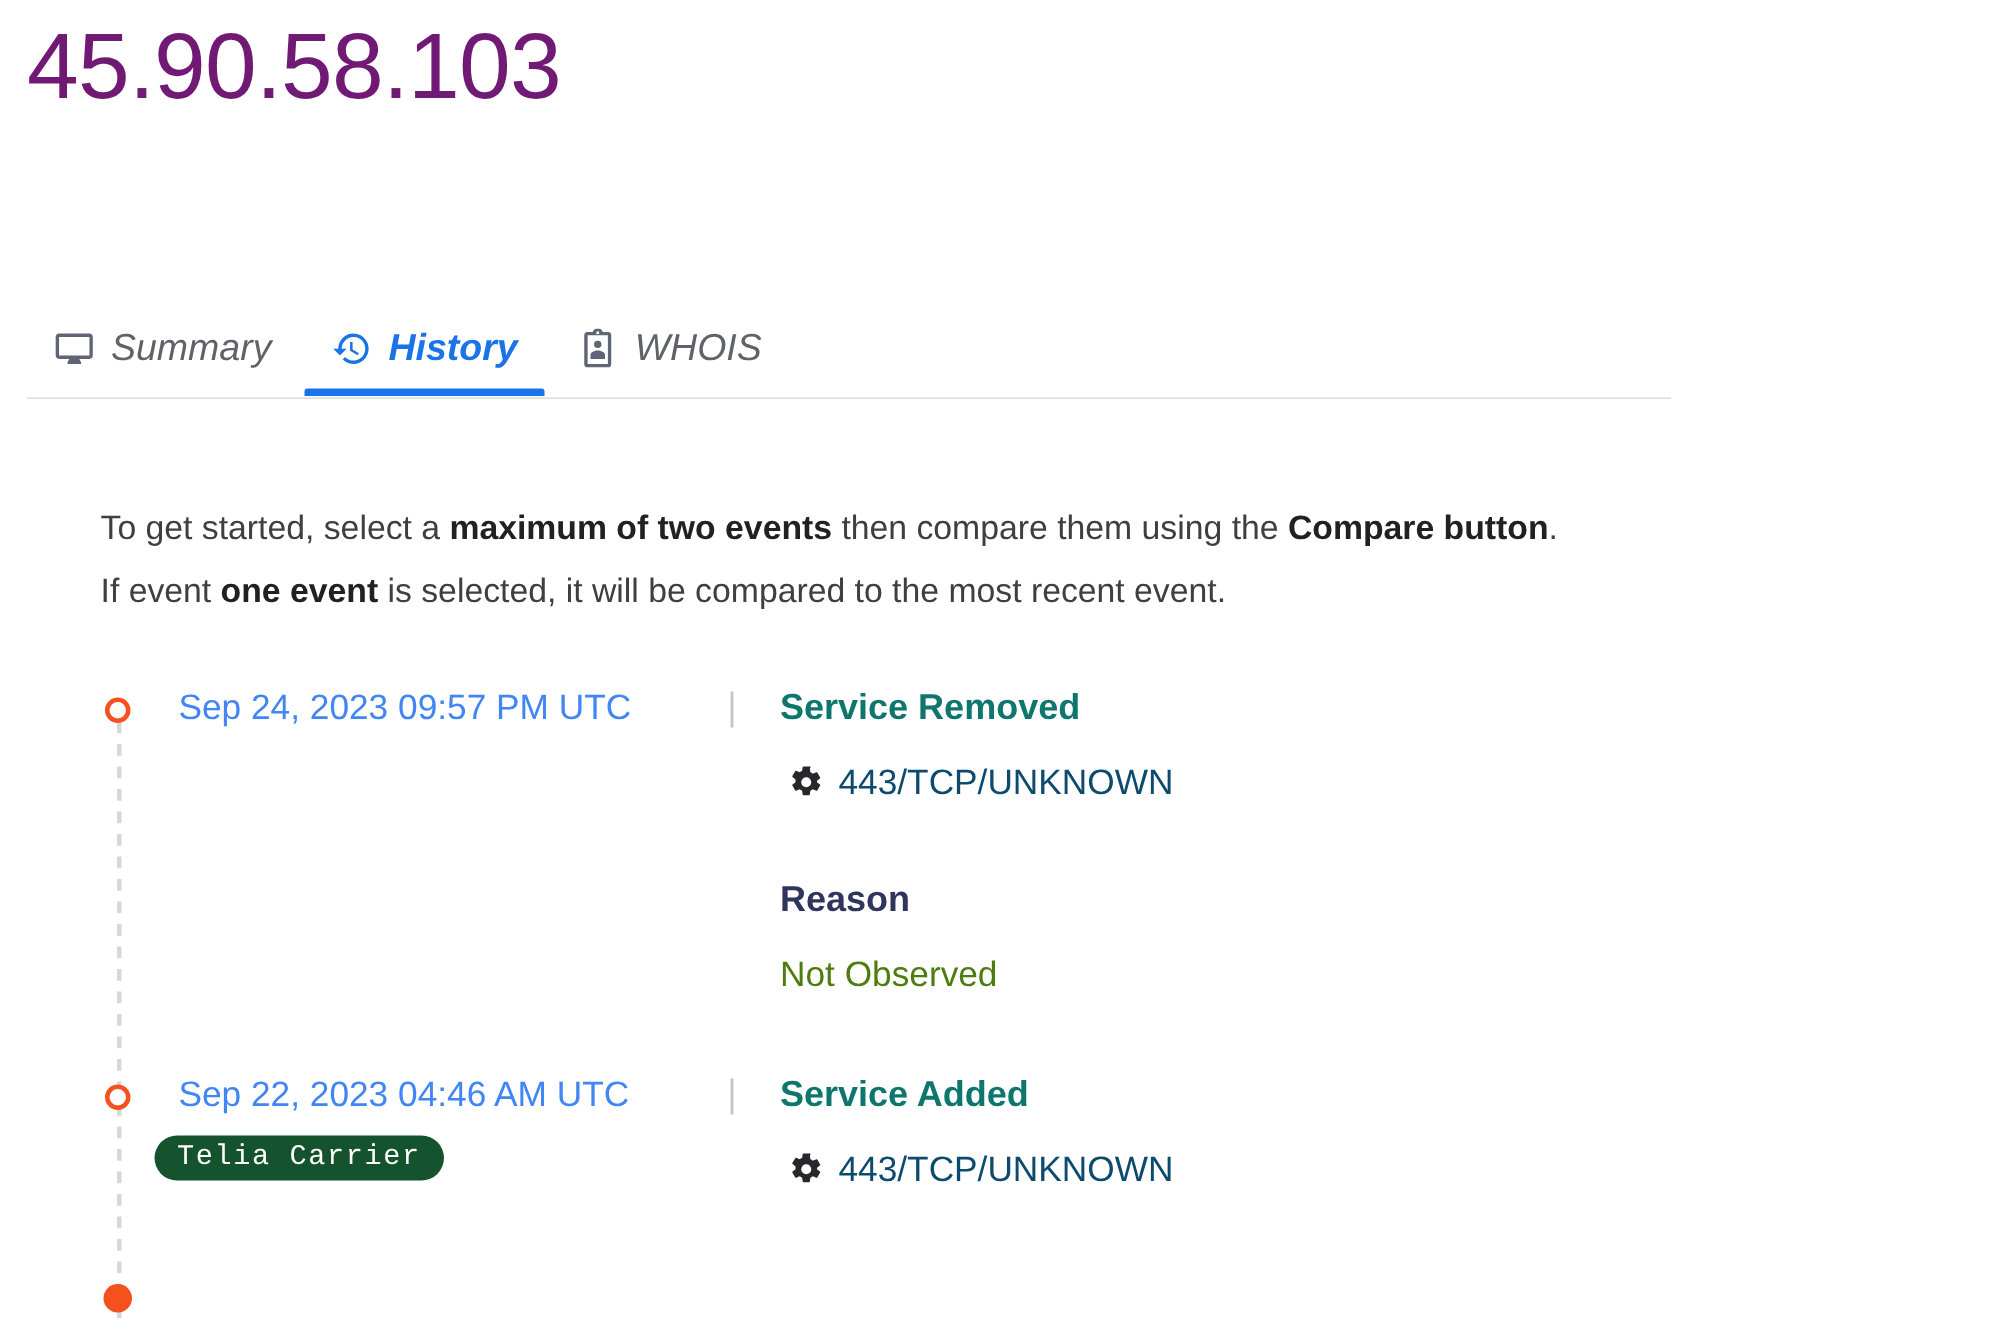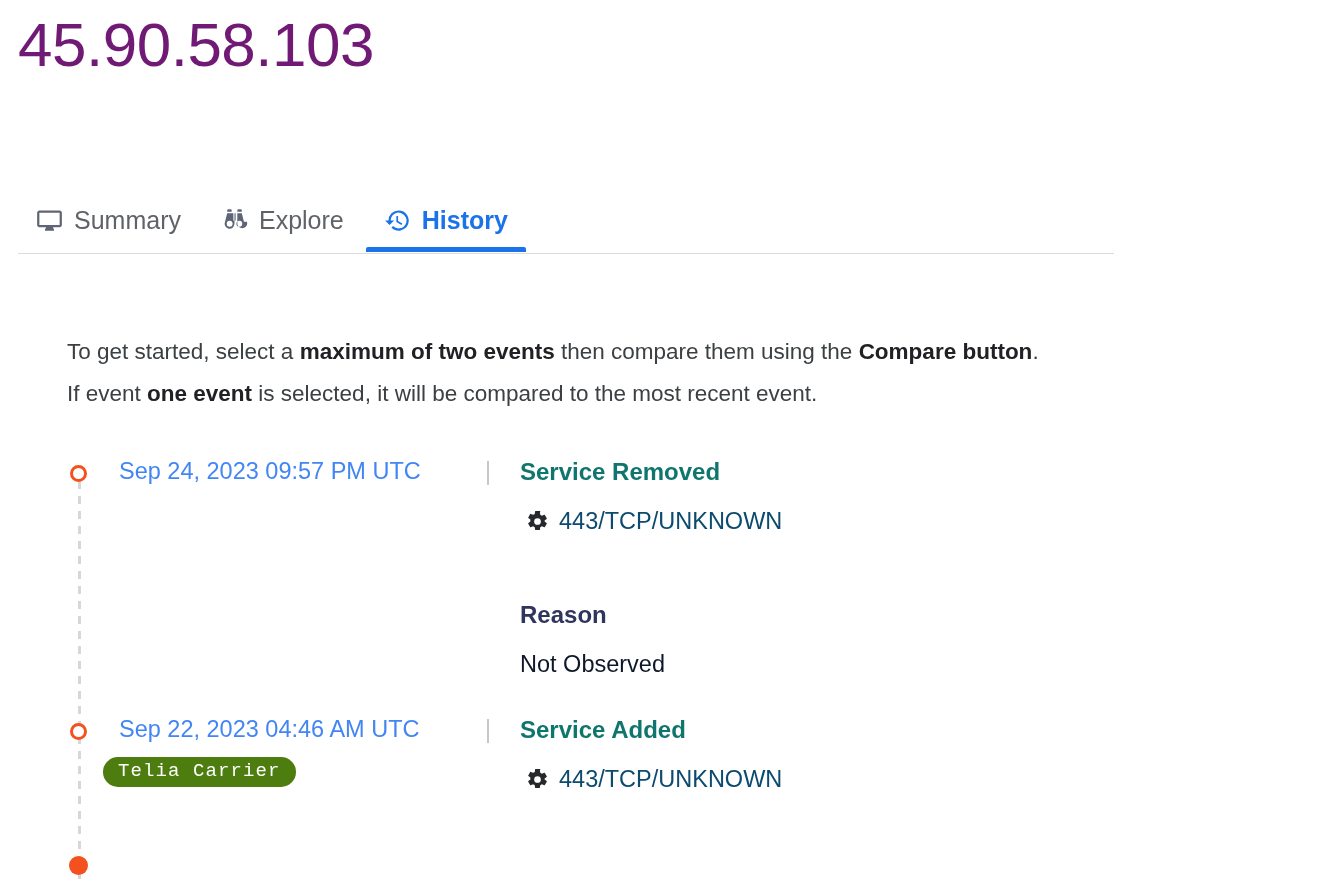--- a/index.html
+++ b/index.html
@@ -26,24 +26,25 @@
     color: #701a75;
     letter-spacing: -0.5px;
     line-height: 1.2;
     white-space: nowrap;
   }
 
   
   .tabbar {
     position: absolute;
     left: 0;
-    top: 188px;
+    top: 200px;
     width: 1132px;
     height: 66px;
     box-sizing: border-box;
+    font-style: italic;
   }
   .tabbar-underline {
     position: absolute;
     left: 18px;
     right: 18px;
     bottom: 0;
     height: 1px;
     background: #dadce0;
   }
   .tabs {
@@ -164,21 +165,21 @@
   }
   .event-sep {
     position: absolute;
     width: 2px;
     height: 24px;
     background: #c7c7c7;
   }
   .badge {
     display: inline-block;
     margin-top: 14px;
-    background: #4d7c0f;
+    background: #14532d;
     color: #ffffff;
     font-family: "Liberation Mono", monospace;
     font-size: 19px;
     letter-spacing: 1.1px;
     padding: 5px 15px 6px 15px;
     border-radius: 16px;
     line-height: 1;
     white-space: nowrap;
   }
   .event-right {
@@ -215,21 +216,21 @@
     white-space: nowrap;
   }
   .reason-heading {
     font-size: 24px;
     font-weight: 700;
     color: #30355e;
     white-space: nowrap;
   }
   .reason-value {
     font-size: 23.5px;
-    color: #0f172a;
+    color: #4d7c0f;
     white-space: nowrap;
   }
 </style>
 </head>
 <body>
 
 <div class="page-title">45.90.58.103</div>
 
 <div class="tabbar">
   <div class="tabs">
@@ -237,41 +238,42 @@
     <div class="tab">
       <span class="tab-icon">
         <svg width="27" height="27" viewBox="0 0 24 24" fill="currentColor" aria-hidden="true">
           <path d="M21 3H3c-1.1 0-2 .9-2 2v11c0 1.1.9 2 2 2h6l-1 2v1h8v-1l-1-2h6c1.1 0 2-.9 2-2V5c0-1.1-.9-2-2-2zm0 13H3V5h18v11z"></path>
         </svg>
       </span>
       <span class="tab-label">Summary</span>
       <span class="tab-indicator"></span>
     </div>
 
-    <div class="tab">
-      <span class="tab-icon">
-        <svg width="27" height="27" viewBox="0 0 24 24" fill="currentColor" aria-hidden="true">
-          <path d="M8.5 2h-2a1 1 0 0 0-1 1v1.2h4V3a1 1 0 0 0-1-1zm9 0h-2a1 1 0 0 0-1 1v1.2h4V3a1 1 0 0 0-1-1zM11 5.5h2V12h-2V5.5zM9.5 5.5h-4L3.6 13.1a4.4 4.4 0 1 0 8.4 1.4V5.5H9.5zm-1.8 12a2.6 2.6 0 1 1 0-5.2 2.6 2.6 0 0 1 0 5.2zM20.4 13.1L18.5 5.5h-4v9c0 2.4 2 4.4 4.4 4.4s4.4-2 4.4-4.4c0-.47-.07-.93-.2-1.36l-2.7-.04zm-4.1 4.4a2.6 2.6 0 1 1 0-5.2 2.6 2.6 0 0 1 0 5.2z"></path>
-        </svg>
-      </span>
-      <span class="tab-label">Explore</span>
-      <span class="tab-indicator"></span>
-    </div>
 
     <div class="tab active">
       <span class="tab-icon">
         <svg width="27" height="27" viewBox="0 0 24 24" fill="currentColor" aria-hidden="true">
           <path d="M13 3a9 9 0 0 0-9 9H1l3.9 3.9.07.14L9 12H6a7 7 0 1 1 2.05 4.95l-1.42 1.42A9 9 0 1 0 13 3z"></path>
           <path d="M12.5 8H11v5.25l4.5 2.67.75-1.23-3.75-2.22z"></path>
         </svg>
       </span>
       <span class="tab-label">History</span>
       <span class="tab-indicator"></span>
     </div>
 
+    <div class="tab">
+      <span class="tab-icon">
+        <svg width="25" height="27" viewBox="0 0 20 24" fill="currentColor" aria-hidden="true">
+          <path d="M16 2h-3.1A2.5 2.5 0 0 0 10 0a2.5 2.5 0 0 0-2.9 2H4a2 2 0 0 0-2 2v17a2 2 0 0 0 2 2h12a2 2 0 0 0 2-2V4a2 2 0 0 0-2-2zm-6-.4a.9.9 0 1 1 0 1.8.9.9 0 0 1 0-1.8zM16 21H4V4h12v17z"></path>
+          <path d="M10 11.6a2.2 2.2 0 1 0 0-4.4 2.2 2.2 0 0 0 0 4.4zm0 1.5c-1.8 0-4.3.9-4.3 2.7V18h8.6v-2.2c0-1.8-2.5-2.7-4.3-2.7z"></path>
+        </svg>
+      </span>
+      <span class="tab-label">WHOIS</span>
+      <span class="tab-indicator"></span>
+    </div>
 
   </div>
   <div class="tabbar-underline"></div>
 </div>
 
 <div class="instructions">
   <div><span>To get started, select a </span><b>maximum of two events</b><span> then compare them using the </span><b>Compare button</b><span>.</span></div>
   <div><span>If event </span><b>one event</b><span> is selected, it will be compared to the most recent event.</span></div>
 </div>
 
@@ -288,21 +290,21 @@
     <div class="event-right" style="top:5px;">
       <div class="event-title">Service Removed</div>
       <div class="detail-row">
         <span class="gear-icon">
           <svg width="23" height="23" viewBox="0 0 24 24" fill="currentColor" aria-hidden="true">
             <path d="M19.43 12.98c.04-.32.07-.64.07-.98s-.03-.66-.07-.98l2.11-1.65c.19-.15.24-.42.12-.64l-2-3.46c-.12-.22-.39-.3-.61-.22l-2.49 1c-.52-.4-1.08-.73-1.69-.98l-.38-2.65A.488.488 0 0 0 14 1h-4c-.25 0-.46.18-.49.42l-.38 2.65c-.61.25-1.17.59-1.69.98l-2.49-1c-.23-.09-.49 0-.61.22l-2 3.46c-.13.22-.07.49.12.64l2.11 1.65c-.04.32-.07.65-.07.98s.03.66.07.98l-2.11 1.65c-.19.15-.24.42-.12.64l2 3.46c.12.22.39.3.61.22l2.49-1c.52.4 1.08.73 1.69.98l.38 2.65c.03.24.24.42.49.42h4c.25 0 .46-.18.49-.42l.38-2.65c.61-.25 1.17-.59 1.69-.98l2.49 1c.23.09.49 0 .61-.22l2-3.46c.12-.22.07-.49-.12-.64l-2.11-1.65zM12 15.5A3.5 3.5 0 1 1 12 8.5a3.5 3.5 0 0 1 0 7z"></path>
           </svg>
         </span>
         <span class="detail-text">443/TCP/UNKNOWN</span>
       </div>
-      <div style="margin-top:66px;">
+      <div style="margin-top:51px;">
         <div class="reason-heading">Reason</div>
         <div class="reason-value" style="margin-top:22px;">Not Observed</div>
       </div>
     </div>
   </div>
 
   <div class="event">
     <div class="event-marker" style="top:271px;"></div>
     <div class="event-left" style="top:263px;">
       <div class="event-date">Sep 22, 2023 04:46 AM UTC</div>

